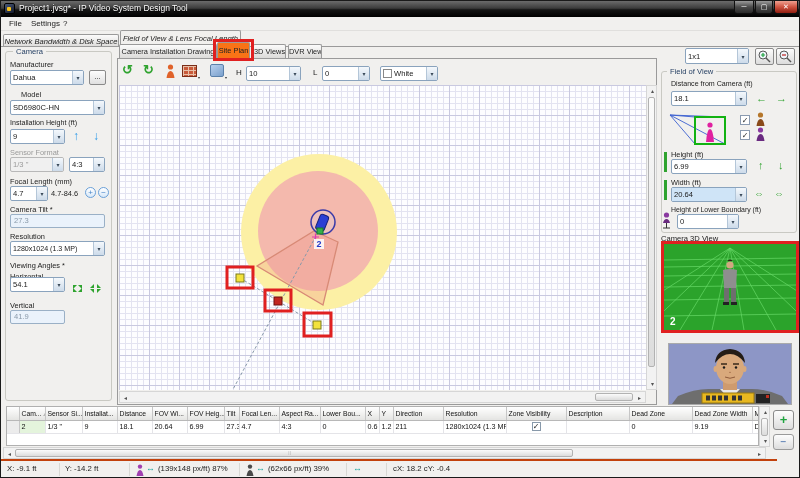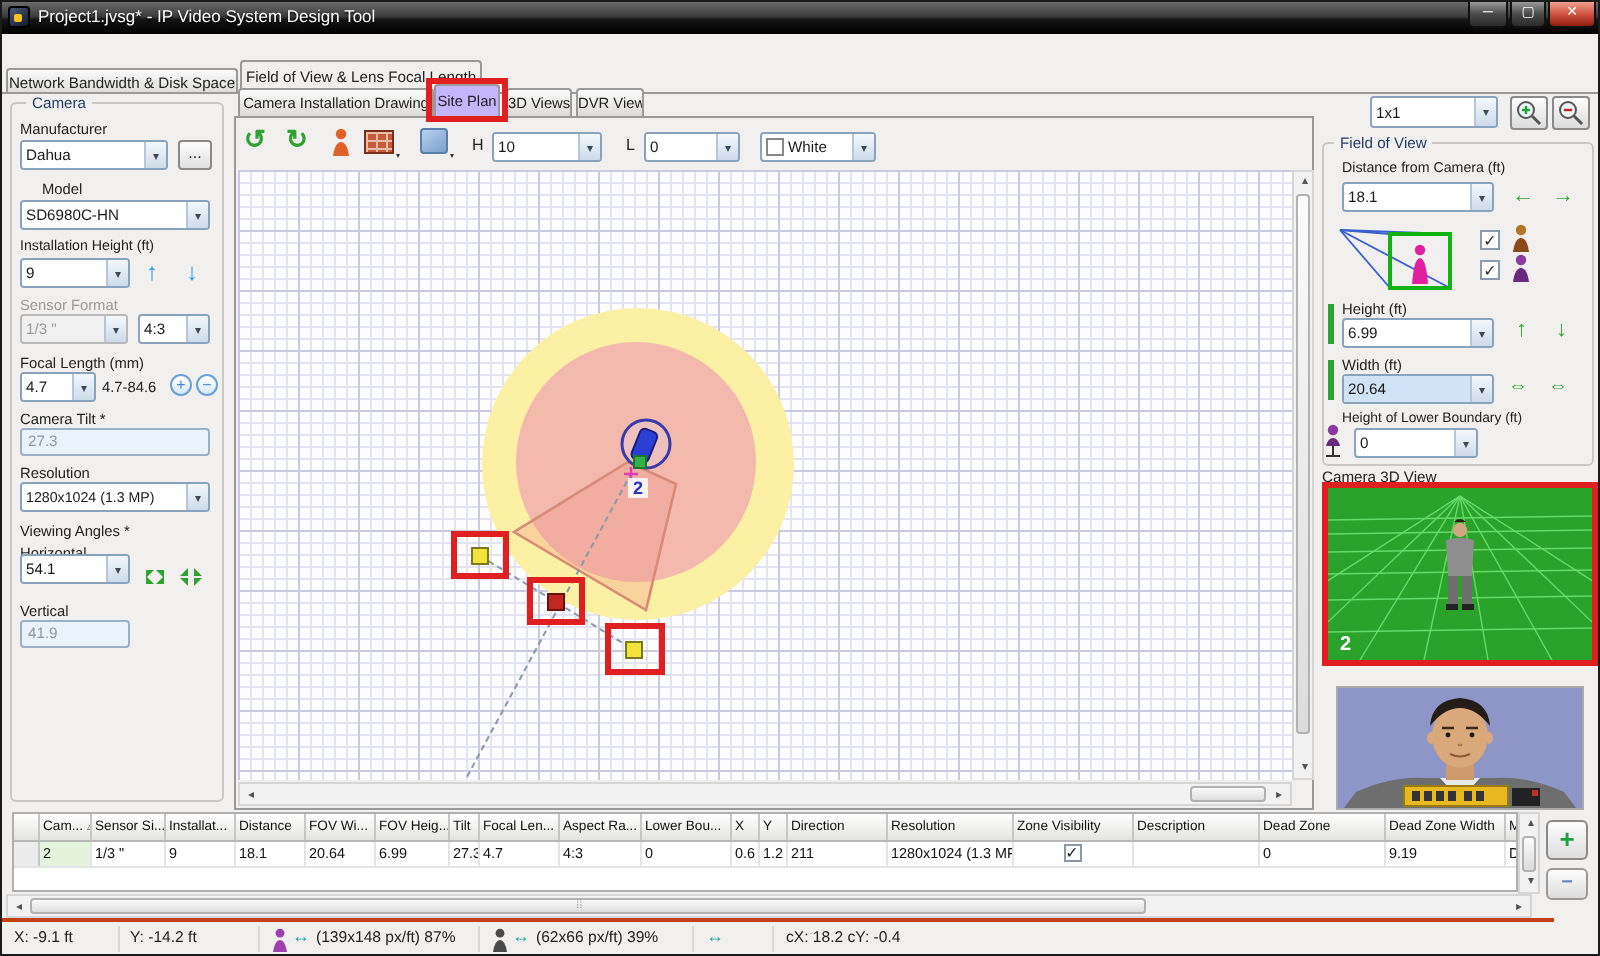--- a/index.html
+++ b/index.html
@@ -16,31 +16,31 @@
   .winbtn { position:absolute; top:0; height:13px; border:1px solid #101010; border-top:none; border-radius:0 0 3px 3px;
     color:#fff; font-size:7px; line-height:12px; text-align:center;
     background:linear-gradient(#9a9a9a,#4a4a4a 50%,#2a2a2a); }
   #btn-close { background:linear-gradient(#f0a090,#cf5340 50%,#8f1d10); }
 
   
   #menubar { position:absolute; left:0; top:16px; width:800px; height:14px; background:#f1f0ee; border-bottom:1px solid #e0dfdd; }
   .menuitem { position:absolute; top:1px; font-size:8px; color:#222; padding:1px 4px; }
 
   
-  .mtab { position:absolute; font-size:7.6px; color:#222; text-align:center; white-space:nowrap; overflow:hidden; }
+  .mtab { position:absolute; font-size:7.6px; color:#222; text-align:center; white-space:nowrap; overflow:hidden;font-style:italic; }
   #mtab-bw { left:2px; top:33px; width:116px; height:13px; line-height:13px; background:linear-gradient(#fbfbfb,#dcdbd9);
     border:1px solid #9a9a9a; border-bottom:none; border-radius:2px 2px 0 0; }
   #mtab-fov { left:119px; top:29px; width:121px; height:17px; line-height:16px; background:#f1f0ee;
     border:1px solid #9a9a9a; border-bottom:none; border-radius:2px 2px 0 0; z-index:3; }
   #mtabline { position:absolute; left:0; top:45px; width:800px; height:1px; background:#9a9a9a; z-index:2; }
 
   
   .stab { position:absolute; font-size:7.4px; color:#222; text-align:center; white-space:nowrap; overflow:hidden; z-index:4; }
   .stab.inactive { top:43px; height:14px; line-height:14px; background:linear-gradient(#fbfbfb,#dcdbd9); border:1px solid #9a9a9a; border-bottom:none; border-radius:2px 2px 0 0; }
-  #stab-site { left:216px; top:41px; width:33px; height:17px; line-height:16px; background:#c4b5fd; border:1px solid #9a9a9a; border-bottom:1px solid #fff; border-radius:2px 2px 0 0; z-index:5; }
+  #stab-site { left:216px; top:41px; width:33px; height:17px; line-height:16px; background:#f97316; border:1px solid #9a9a9a; border-bottom:1px solid #fff; border-radius:2px 2px 0 0; z-index:5; }
   #siteplan-redbox { position:absolute; left:212px; top:38px; width:41px; height:22px; border:3px solid #e02020; z-index:6; }
 
   
   #centerpanel { position:absolute; left:116px; top:57px; width:540px; height:347px; background:#f1f0ee; border:1px solid #9a9a9a; z-index:1; }
   #toolbar { position:absolute; left:117px; top:58px; width:538px; height:26px; z-index:2; }
   .tico { position:absolute; top:3px; font-size:13px; line-height:16px; font-weight:bold; }
   .tick-mark { position:absolute; font-size:4px; color:#333; }
   .tlabel { position:absolute; font-size:8px; color:#222; top:9px; }
   #brick-icon { position:absolute; left:64px; top:6px; width:15px; height:12px; background:
      linear-gradient(#b84a2e 0 0) , #c85a3a; border:1px solid #7a2d18;
@@ -114,20 +114,25 @@
 <div id="app">
 
   <div id="titlebar">
     <span class="appicon"></span>
     <span class="title">Project1.jvsg* - IP Video System Design Tool</span>
     <span class="winbtn" id="btn-min" style="left:733px;width:20px;">─</span>
     <span class="winbtn" id="btn-max" style="left:754px;width:18px;">▢</span>
     <span class="winbtn" id="btn-close" style="left:773px;width:24px;">✕</span>
   </div>
 
+  <div id="menubar">
+    <span class="menuitem" style="left:4px;">File</span>
+    <span class="menuitem" style="left:26px;">Settings</span>
+    <span class="menuitem" style="left:58px;">?</span>
+  </div>
 
   <div id="mtabline"></div>
   <div class="mtab" id="mtab-bw">Network Bandwidth &amp; Disk Space</div>
   <div class="mtab" id="mtab-fov">Field of View &amp; Lens Focal Length</div>
 
   <div class="stab inactive" style="left:118px;width:98px;">Camera Installation Drawing</div>
   <div class="stab" id="stab-site">Site Plan</div>
   <div class="stab inactive" style="left:252px;width:33px;">3D Views</div>
   <div class="stab inactive" style="left:287px;width:34px;">DVR View</div>
   <div id="siteplan-redbox"></div>

